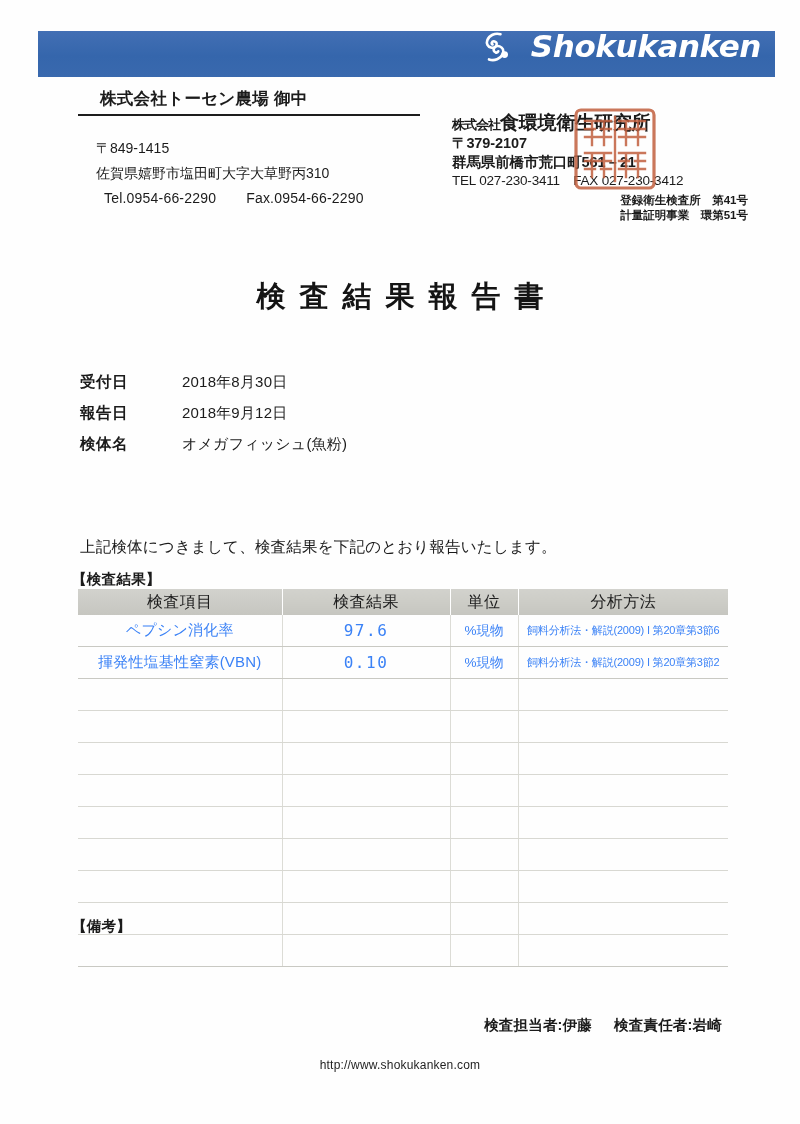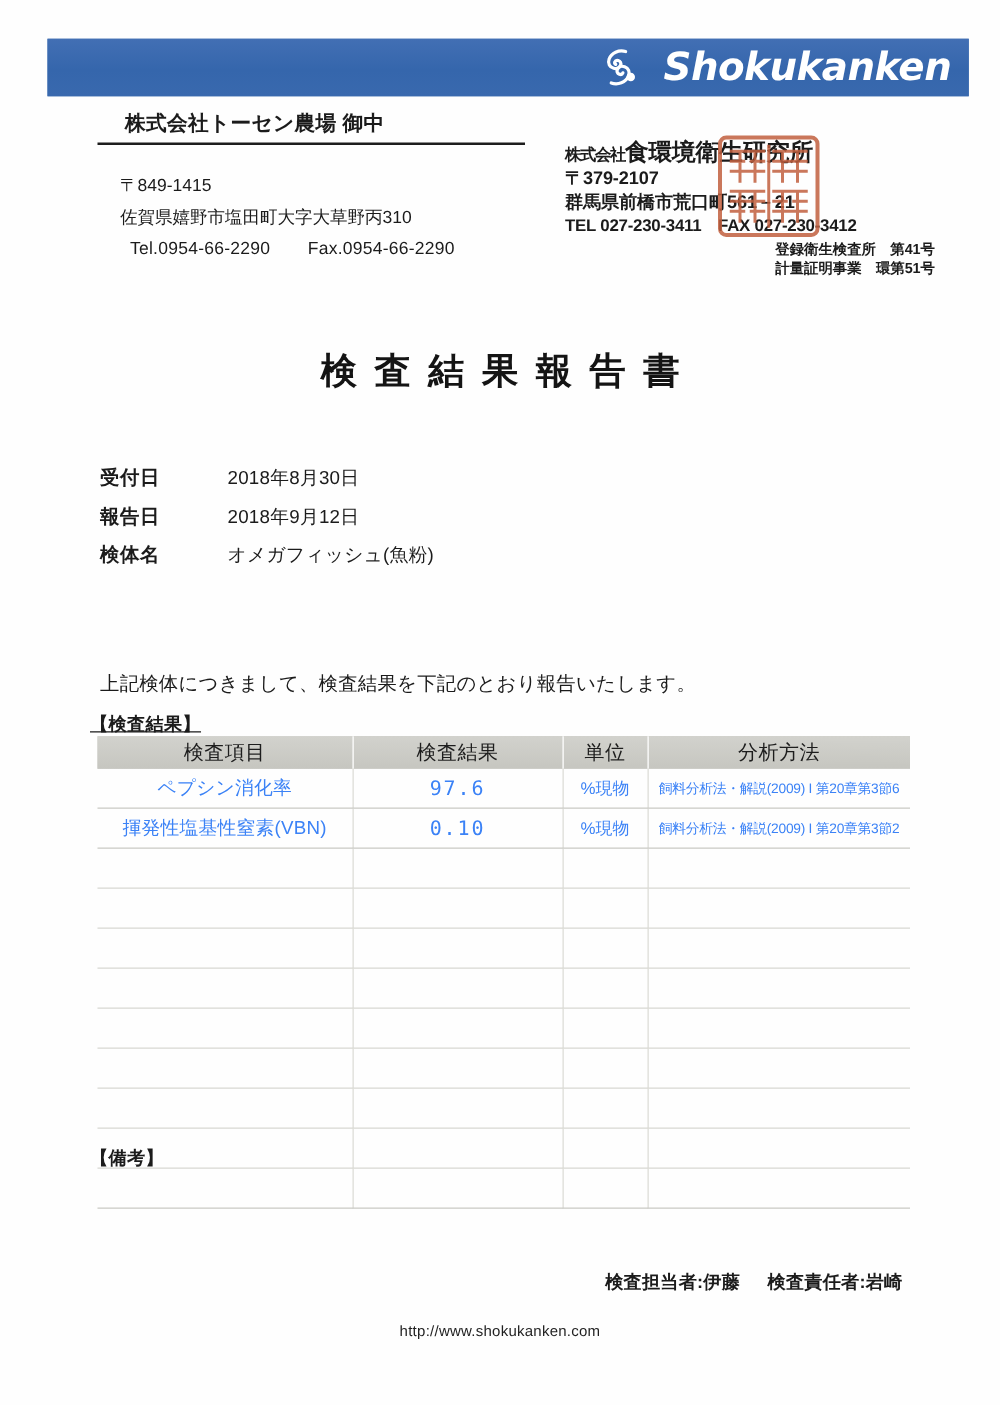--- a/index.html
+++ b/index.html
@@ -30,21 +30,20 @@
     height: 46px;
     background: #3a6cb0;
     background-image: linear-gradient(180deg, #426fb4 0%, #3566ac 55%, #3969ae 100%);
   }
   .banner-inner {
     position: absolute;
     right: 14px;
     top: 0;
     height: 46px;
     display: flex;
-    align-items: center;
     gap: 21px;
   }
   .logo-mark {
     width: 30px;
     height: 32px;
     display: block;
   }
   .brand-text {
     color: #ffffff;
     font-size: 31px;
@@ -111,21 +110,21 @@
   }
   .company-addr {
     font-size: 14.5px;
     font-weight: bold;
     line-height: 19px;
     white-space: nowrap;
     letter-spacing: -0.1px;
   }
   .company-tel {
     font-size: 13.5px;
-    font-weight: bold;
+    font-weight: normal;
     white-space: nowrap;
     letter-spacing: -0.2px;
   }
   .company-regs {
     margin-top: 3px;
     font-size: 11.5px;
     font-weight: bold;
     line-height: 15px;
     text-align: right;
     padding-right: 4px;
@@ -188,21 +187,21 @@
     font-size: 15.5px;
     letter-spacing: 0.2px;
     white-space: nowrap;
   }
   .section-label {
     position: absolute;
     font-size: 14.5px;
     font-weight: bold;
     letter-spacing: 0.3px;
   }
-  .label-results { left: 72px; top: 570px; text-decoration: underline; }
+  .label-results { left: 72px; top: 570px; }
   .label-remarks { left: 72px; top: 917px; }
 
   
   .result-table {
     position: absolute;
     left: 78px;
     top: 589px;
     width: 650px;
     border-collapse: collapse;
     table-layout: fixed;

